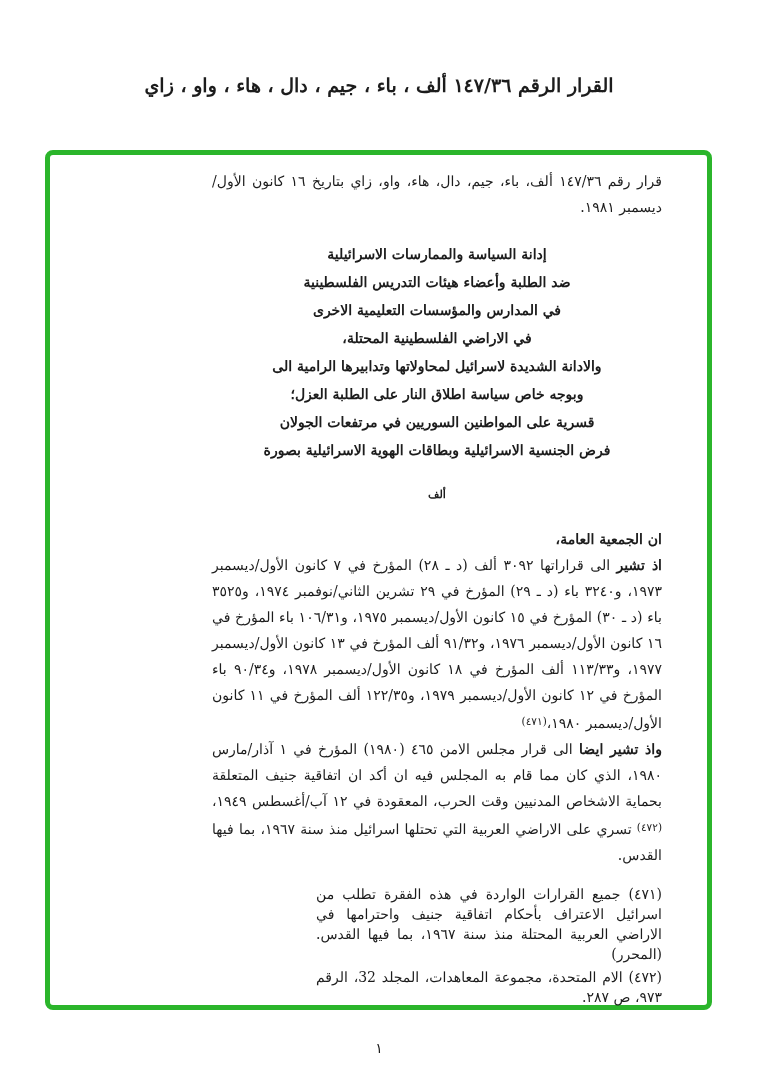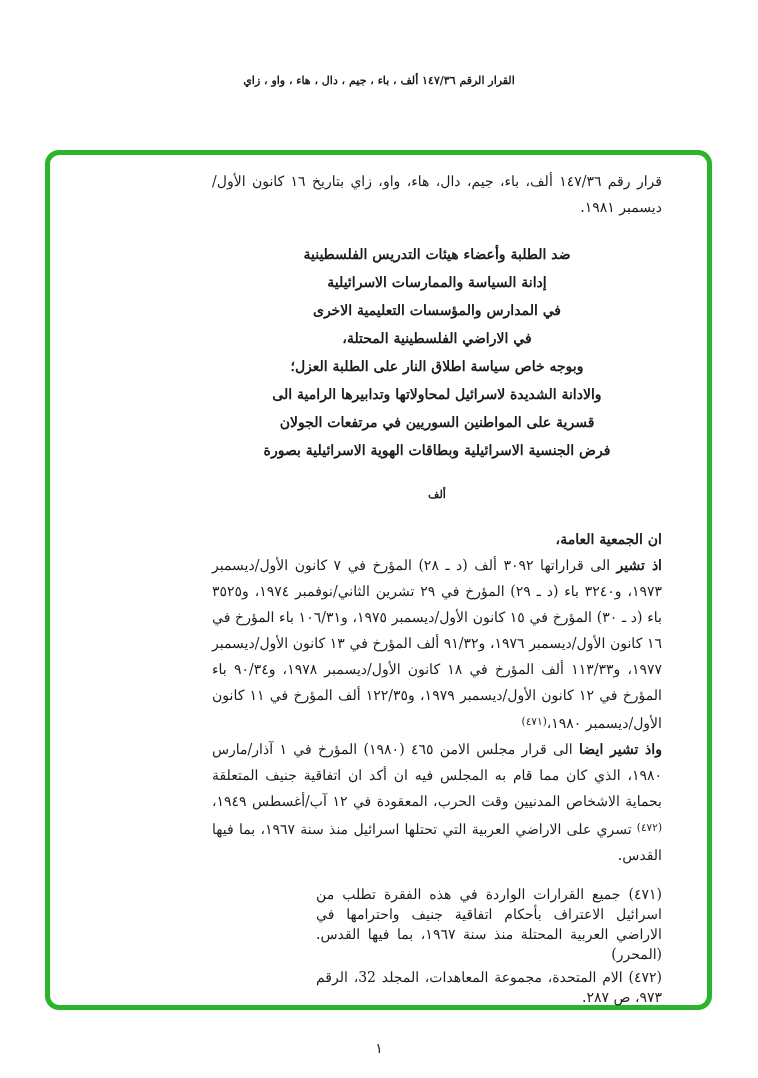--- a/index.html
+++ b/index.html
@@ -10,30 +10,30 @@
     position: relative;
     background: #ffffff;
     color: #1c1c1c;
     font-family: "DejaVu Serif", "Liberation Serif", serif;
     direction: rtl;
     overflow: hidden;
   }
 
   
   .header { position: absolute; top: 74px; left: 0; width: 758px; text-align: center; }
-  .header-title { font-size: 11px; font-weight: bold; letter-spacing: 0.2px; }
+  .header-title { font-size: 19px; font-weight: bold; letter-spacing: 0.2px; }
   .header-source { font-size: 9.5px; font-weight: bold; margin-top: 7px; color: #222; }
 
   
   .doc-box {
     position: absolute;
     top: 150px; left: 45px;
     width: 667px; height: 860px;
     border: 5px solid #2bb52b;
-    border-radius: 14px;
+    border-radius: 8px;
     background: transparent;
   }
 
   
   .doc-content {
     position: absolute;
     top: 13px; right: 45px;
     width: 450px;
     font-size: 14px;
     line-height: 26px;
@@ -71,26 +71,26 @@
 <div class="header">
   <div class="header-title">القرار الرقم ١٤٧/٣٦ ألف ، باء ، جيم ، دال ، هاء ، واو ، زاي</div>
 </div>
 
 <div class="doc-box" style="border-color: rgb(43, 181, 43);">
   <div class="doc-content">
 
     <p class="intro">قرار رقم ١٤٧/٣٦ ألف، باء، جيم، دال، هاء، واو، زاي بتاريخ ١٦ كانون الأول/ديسمبر ١٩٨١.</p>
 
     <div class="doc-title">
+      <div>إدانة السياسة والممارسات الاسرائيلية</div>
       <div>ضد الطلبة وأعضاء هيئات التدريس الفلسطينية</div>
-      <div>إدانة السياسة والممارسات الاسرائيلية</div>
       <div>في المدارس والمؤسسات التعليمية الاخرى</div>
       <div>في الاراضي الفلسطينية المحتلة،</div>
+      <div>والادانة الشديدة لاسرائيل لمحاولاتها وتدابيرها الرامية الى</div>
       <div>وبوجه خاص سياسة اطلاق النار على الطلبة العزل؛</div>
-      <div>والادانة الشديدة لاسرائيل لمحاولاتها وتدابيرها الرامية الى</div>
       <div>قسرية على المواطنين السوريين في مرتفعات الجولان</div>
       <div>فرض الجنسية الاسرائيلية وبطاقات الهوية الاسرائيلية بصورة</div>
     </div>
 
     <div class="section-marker">ألف</div>
 
     <p class="preamble">ان الجمعية العامة،</p>
 
     <p class="body-para"><span class="lead">اذ تشير</span><span> الى قراراتها ٣٠٩٢ ألف (د ـ ٢٨) المؤرخ في ٧ كانون الأول/ديسمبر ١٩٧٣، و٣٢٤٠ باء (د ـ ٢٩) المؤرخ في ٢٩ تشرين الثاني/نوفمبر ١٩٧٤، و٣٥٢٥ باء (د ـ ٣٠) المؤرخ في ١٥ كانون الأول/ديسمبر ١٩٧٥، و١٠٦/٣١ باء المؤرخ في ١٦ كانون الأول/ديسمبر ١٩٧٦، و٩١/٣٢ ألف المؤرخ في ١٣ كانون الأول/ديسمبر ١٩٧٧، و١١٣/٣٣ ألف المؤرخ في ١٨ كانون الأول/ديسمبر ١٩٧٨، و٩٠/٣٤ باء المؤرخ في ١٢ كانون الأول/ديسمبر ١٩٧٩، و١٢٢/٣٥ ألف المؤرخ في ١١ كانون الأول/ديسمبر ١٩٨٠،</span><span class="fn-ref">(٤٧١)</span><span></span></p>
 

